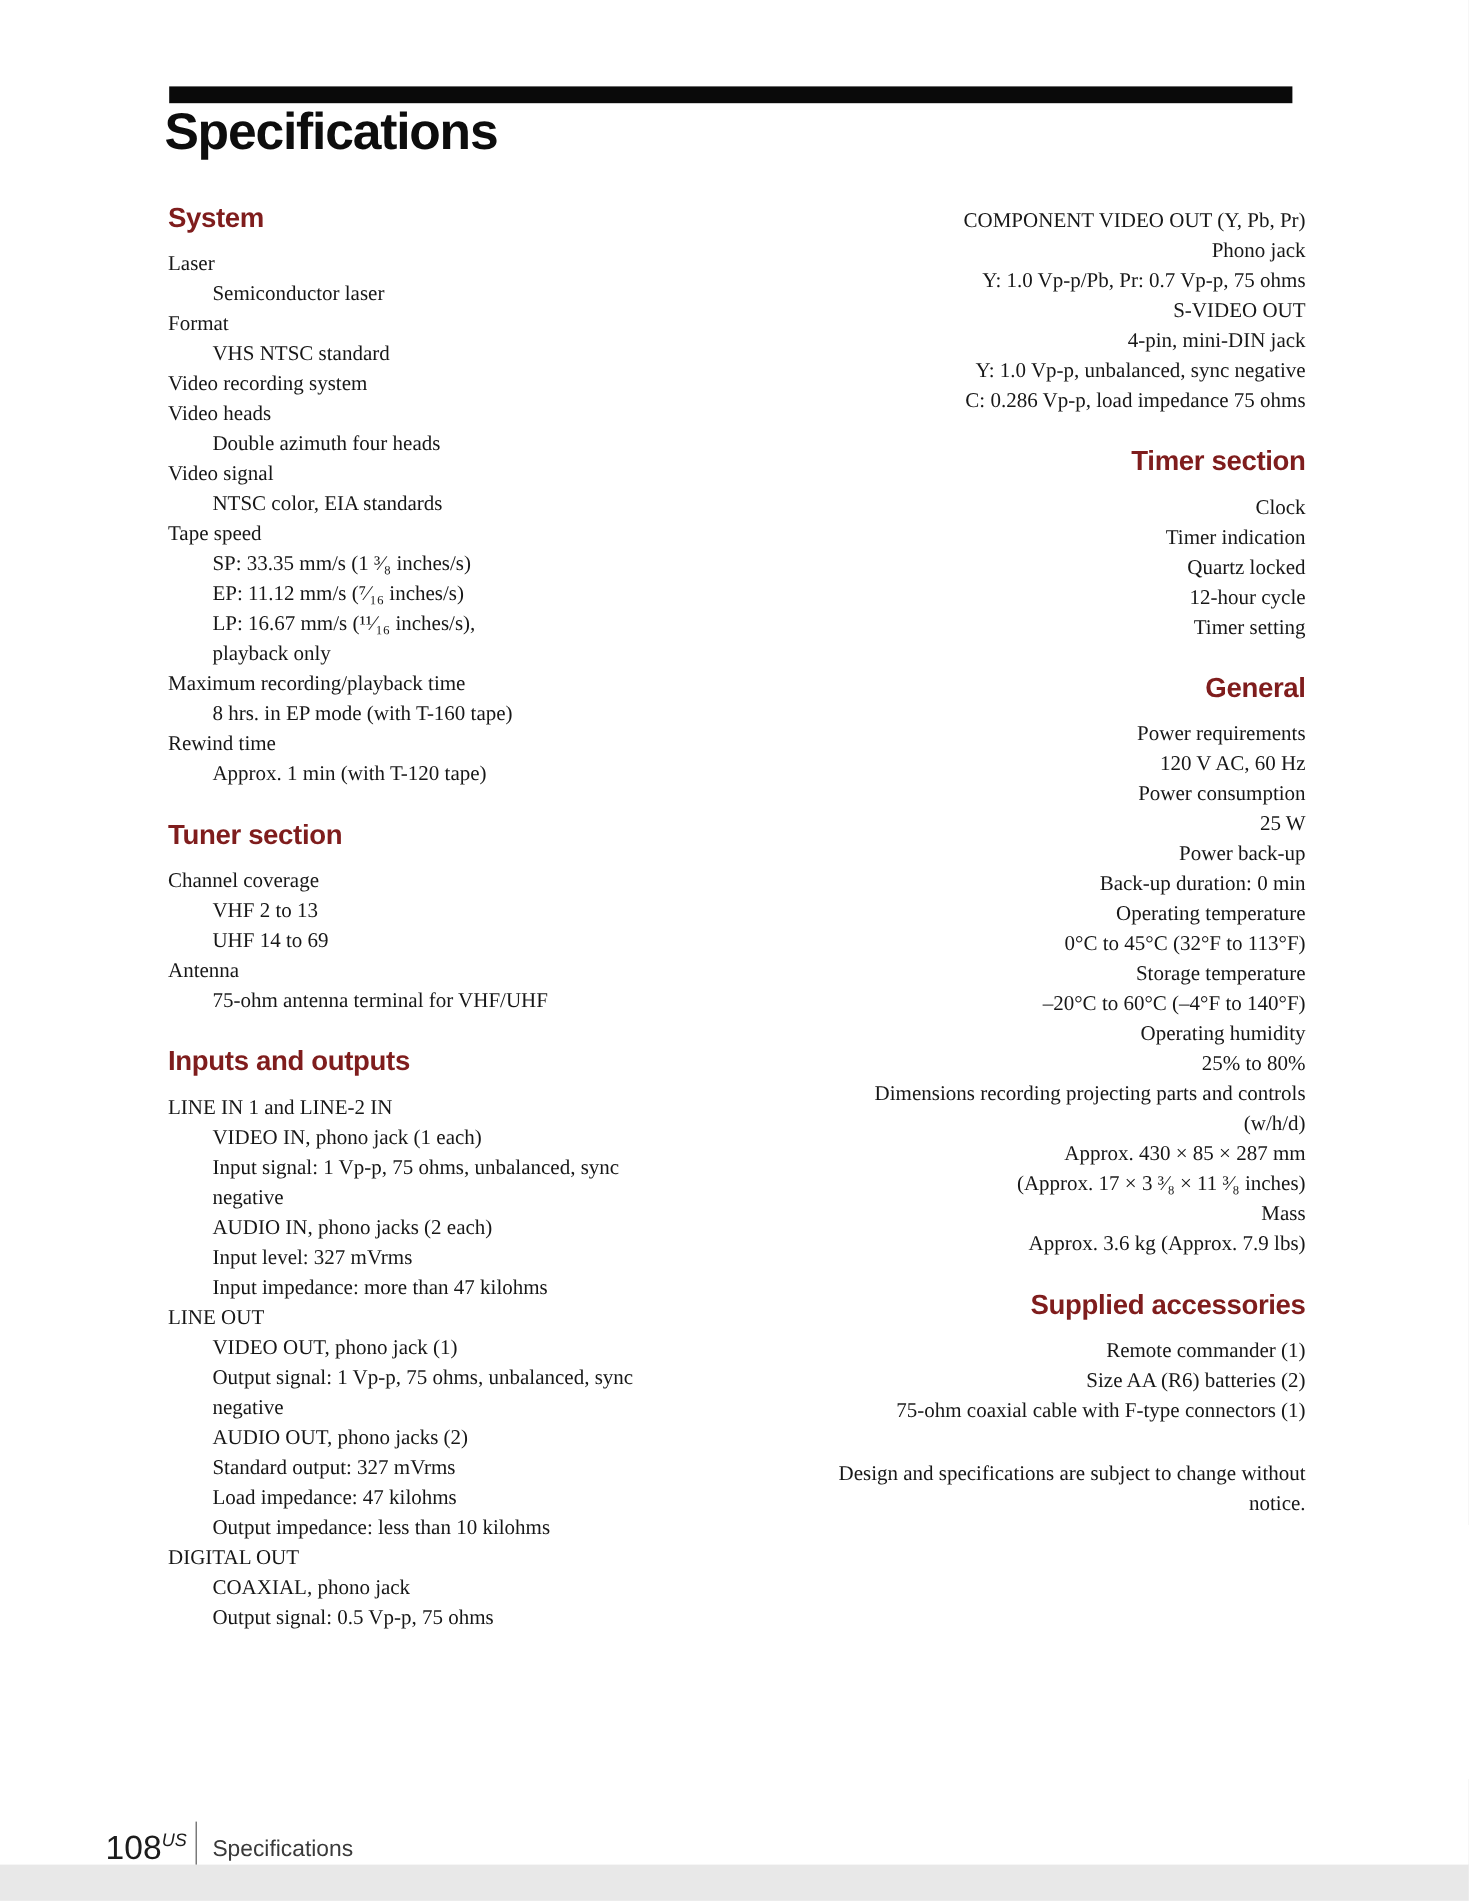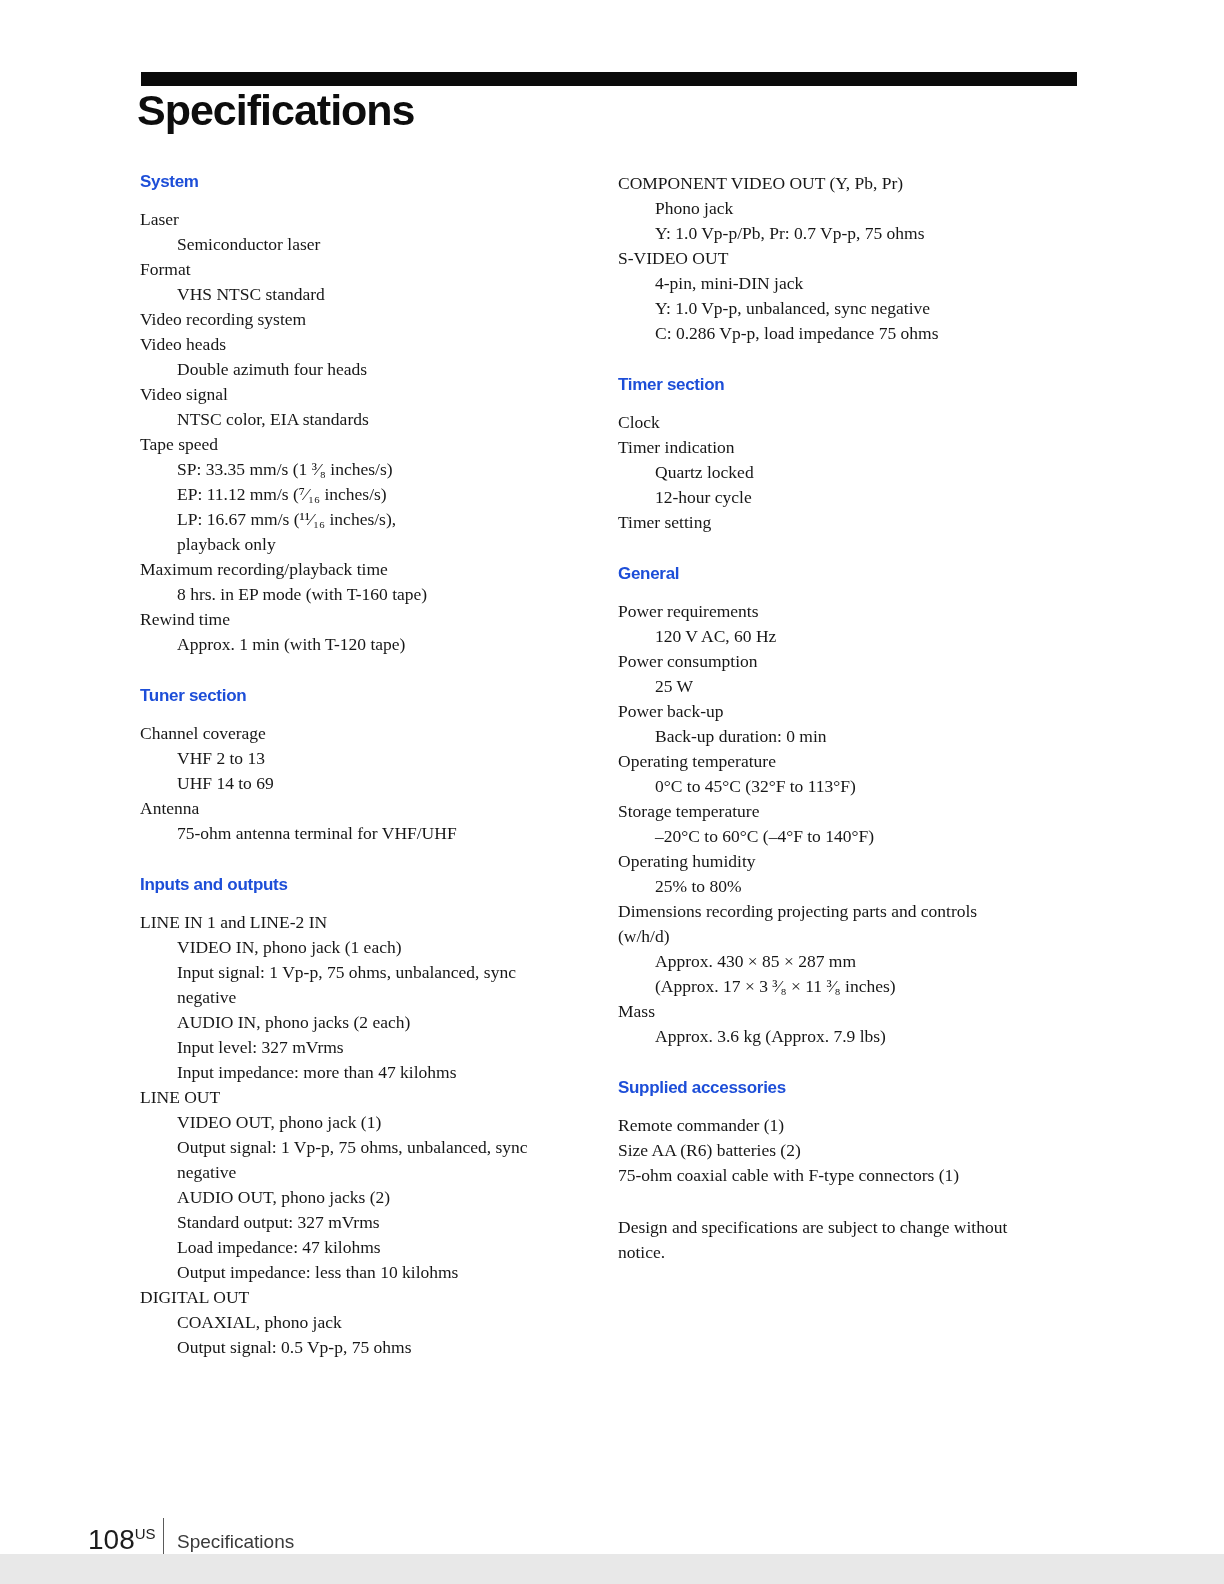--- a/index.html
+++ b/index.html
@@ -20,45 +20,45 @@
     font-family:"Liberation Sans", sans-serif;
     font-weight:bold;font-size:43px;letter-spacing:-1px;
     color:#0d0d0d;
   }
   .columns{
     position:absolute;left:140px;top:168px;
     display:flex;
   }
   .col{display:block;}
   .col-left{width:478px;}
-  .col-right{width:470px;padding-top:3px;}
+  .col-right{width:470px;padding-top:3px;text-align:right;}
   section.spec-section{margin:0;padding:0;}
   section.spec-section + section.spec-section{margin-top:25px;}
   section.note-section{margin-top:27px !important;}
   h2.sec-heading{
     margin:0 0 12px 0;
     font-family:"Liberation Sans", sans-serif;
-    font-weight:bold;font-size:17px;line-height:27px;
-    color:#1d4ed8;letter-spacing:-0.3px;
+    font-weight:bold;font-size:23px;line-height:27px;
+    color:#7f1d1d;letter-spacing:-0.3px;
   }
   .line{
     font-size:17.5px;line-height:25px;
     white-space:nowrap;color:#171717;
   }
   .line.indent{padding-left:37px;}
   .footer{
     position:absolute;left:0;top:1500px;width:600px;height:84px;
   }
   .footer-pagenum{
     position:absolute;left:88px;top:24px;
     font-family:"Liberation Sans", sans-serif;
     font-size:28px;color:#1c1c1c;letter-spacing:0;
   }
   .footer-pagenum sup{
-    font-size:15px;vertical-align:super;line-height:0;
+    font-size:15px;font-style:italic;vertical-align:super;line-height:0;
   }
   .footer-vrule{
     position:absolute;left:163px;top:18px;width:1px;height:66px;
     background:#5a5a5a;
   }
   .footer-label{
     position:absolute;left:177px;top:31px;
     font-family:"Liberation Sans", sans-serif;
     font-size:19px;color:#3a3a3a;
   }

